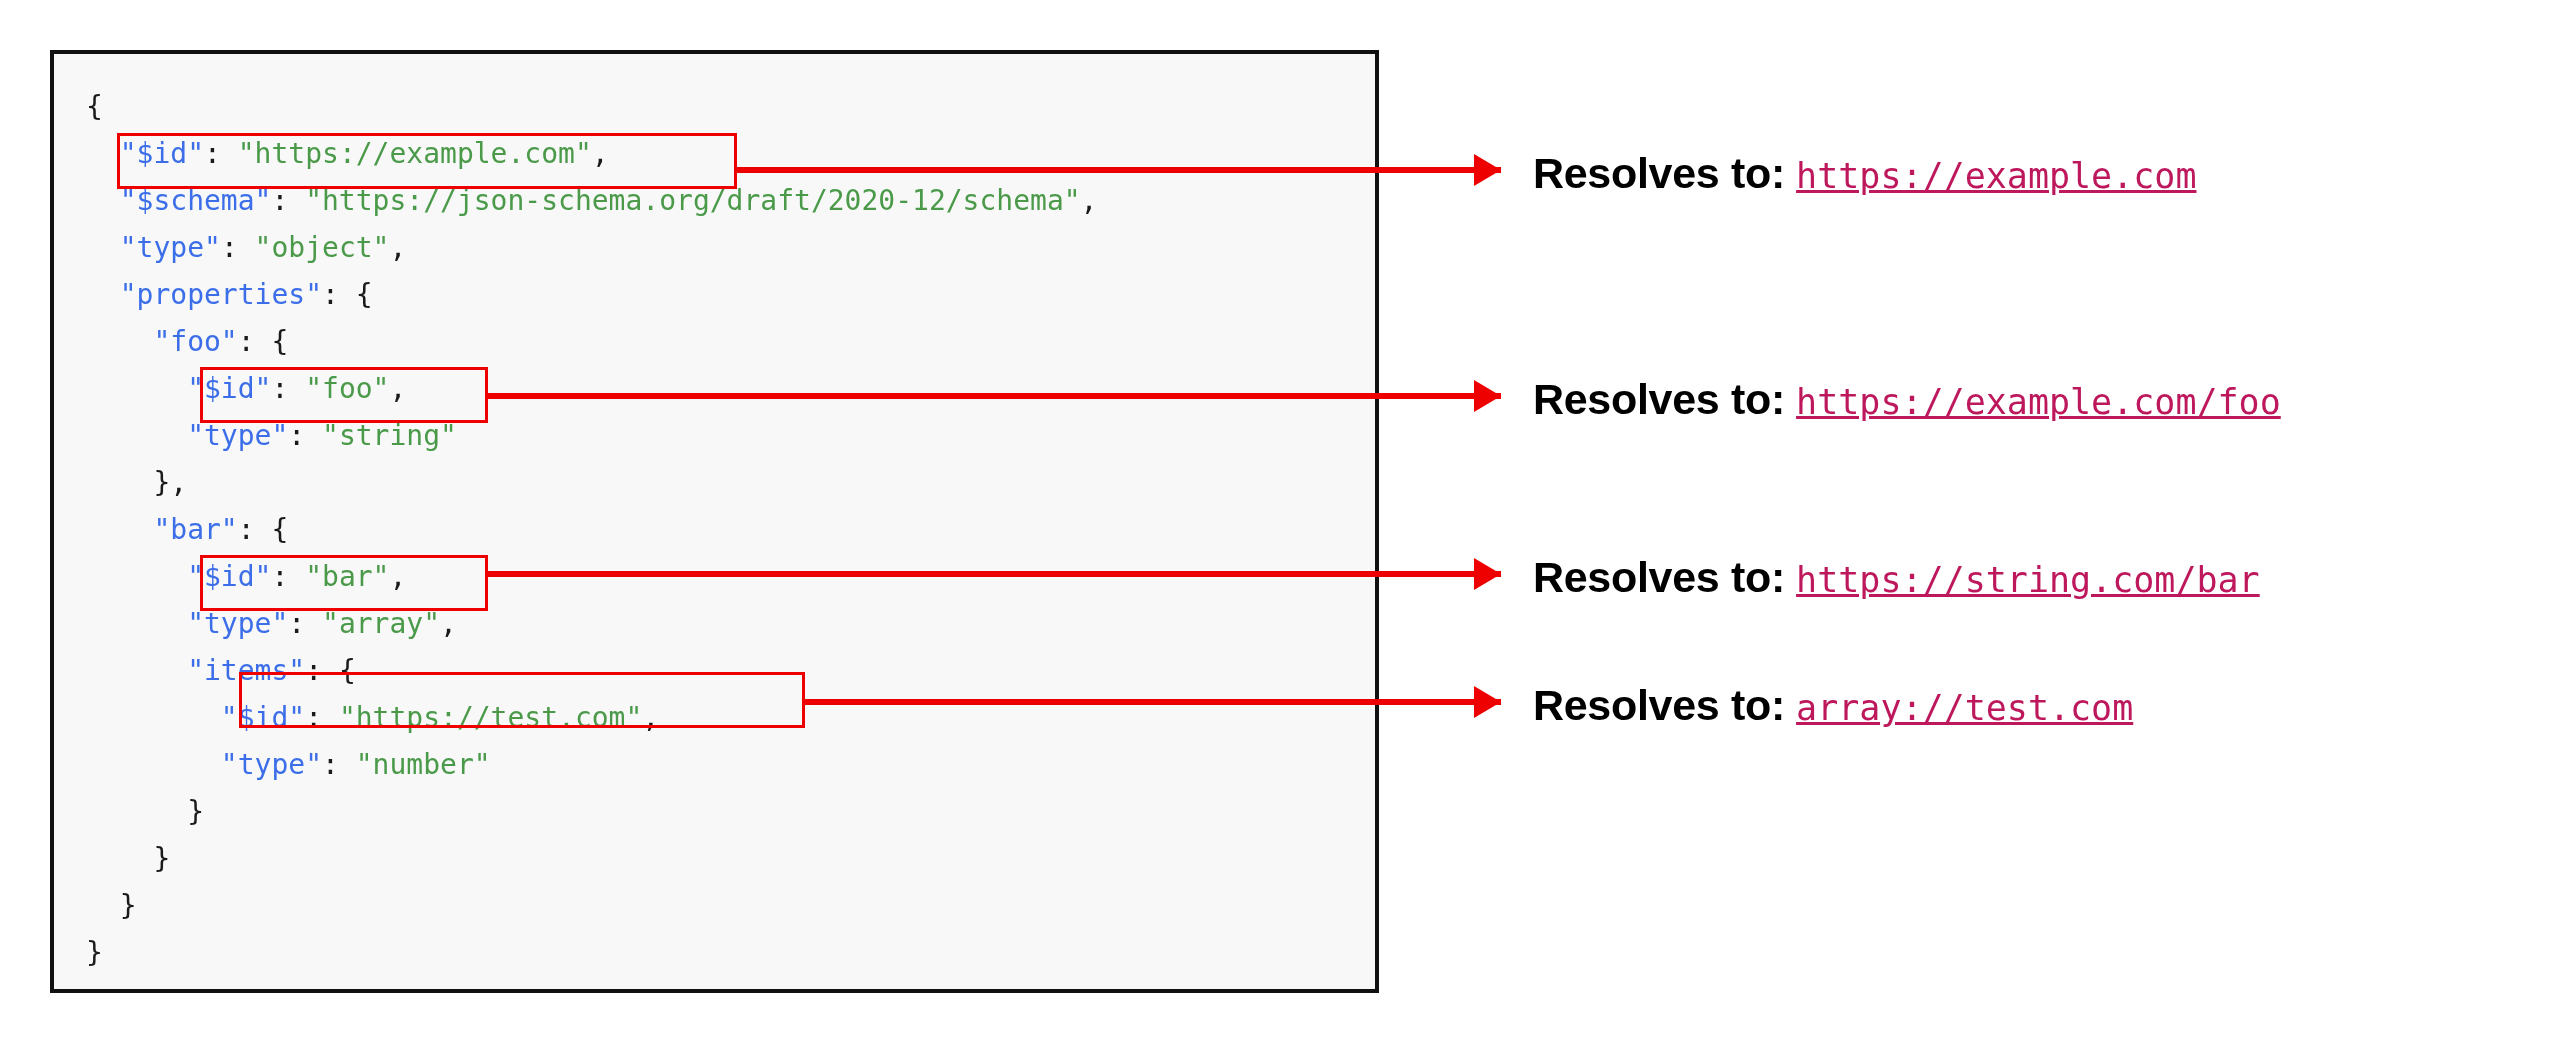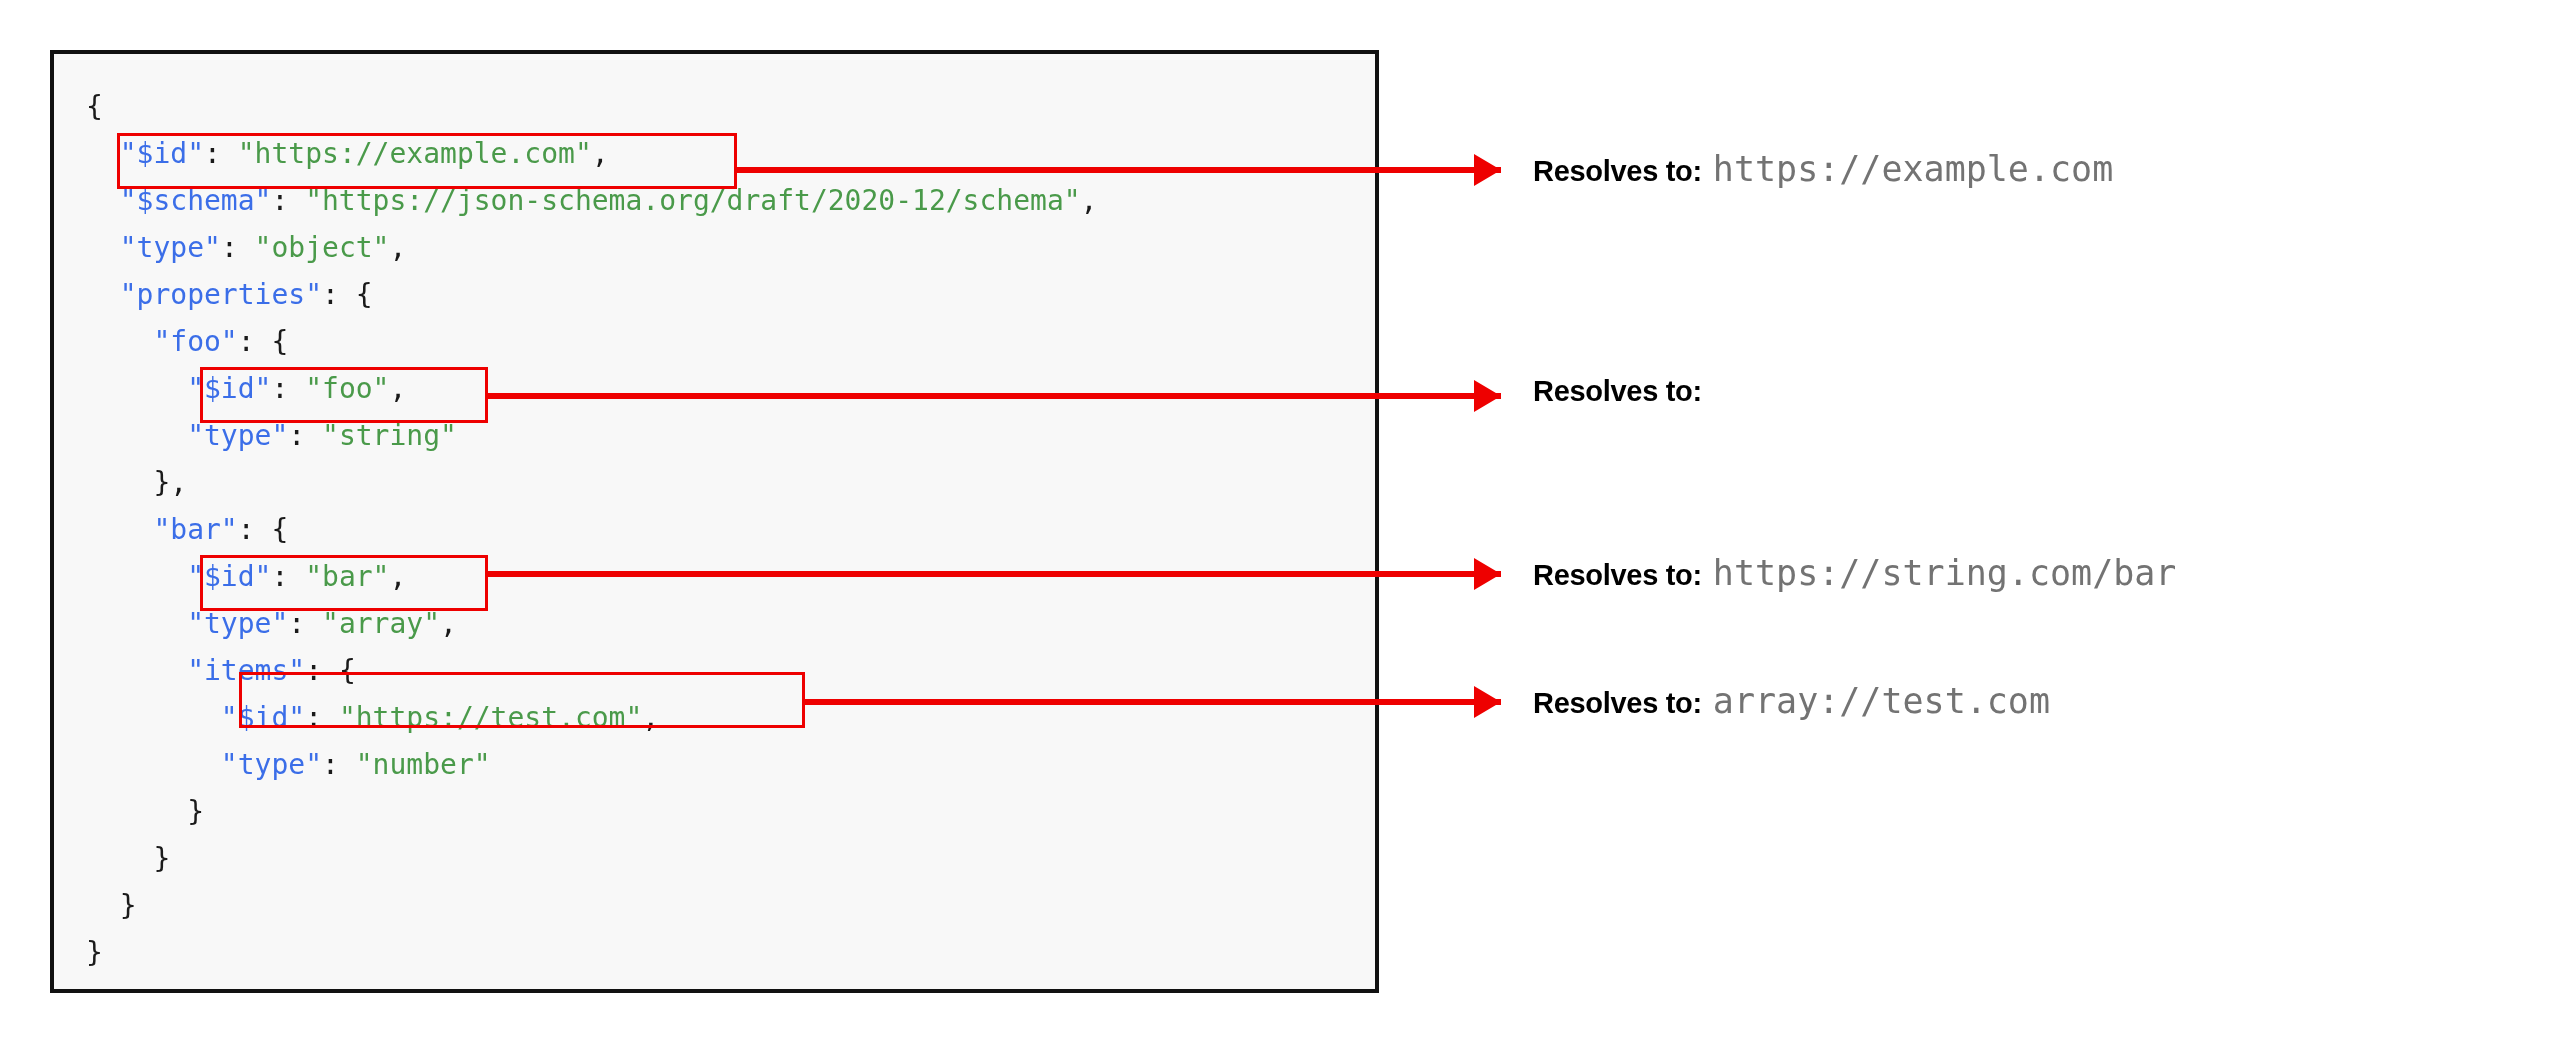--- a/index.html
+++ b/index.html
@@ -75,29 +75,30 @@
   
   .anno {
     position: absolute;
     white-space: nowrap;
     display: flex;
     align-items: baseline;
   }
   .anno-label {
     font-family: "Liberation Sans", sans-serif;
     font-weight: bold;
-    font-size: 29px;
+    font-size: 43px;
     color: #000000;
     letter-spacing: -0.3px;
   }
   .anno-url {
     font-family: "DejaVu Sans Mono", "Liberation Mono", monospace;
     font-size: 35px;
-    color: #737373;
+    color: #be185d;
     margin-left: 11px;
+    text-decoration: underline;
   }
 </style>
 </head>
 <body>
 
 <div id="code-panel">
   <div id="code-listing"><div class="code-line"><span></span><span class="tok-punct">{</span></div><div class="code-line"><span>  </span><span class="tok-key">"$id"</span><span class="tok-punct">: </span><span class="tok-str">"https://example.com"</span><span class="tok-punct">,</span></div><div class="code-line"><span>  </span><span class="tok-key">"$schema"</span><span class="tok-punct">: </span><span class="tok-str">"https://json-schema.org/draft/2020-12/schema"</span><span class="tok-punct">,</span></div><div class="code-line"><span>  </span><span class="tok-key">"type"</span><span class="tok-punct">: </span><span class="tok-str">"object"</span><span class="tok-punct">,</span></div><div class="code-line"><span>  </span><span class="tok-key">"properties"</span><span class="tok-punct">: {</span></div><div class="code-line"><span>    </span><span class="tok-key">"foo"</span><span class="tok-punct">: {</span></div><div class="code-line"><span>      </span><span class="tok-key">"$id"</span><span class="tok-punct">: </span><span class="tok-str">"foo"</span><span class="tok-punct">,</span></div><div class="code-line"><span>      </span><span class="tok-key">"type"</span><span class="tok-punct">: </span><span class="tok-str">"string"</span></div><div class="code-line"><span>    </span><span class="tok-punct">},</span></div><div class="code-line"><span>    </span><span class="tok-key">"bar"</span><span class="tok-punct">: {</span></div><div class="code-line"><span>      </span><span class="tok-key">"$id"</span><span class="tok-punct">: </span><span class="tok-str">"bar"</span><span class="tok-punct">,</span></div><div class="code-line"><span>      </span><span class="tok-key">"type"</span><span class="tok-punct">: </span><span class="tok-str">"array"</span><span class="tok-punct">,</span></div><div class="code-line"><span>      </span><span class="tok-key">"items"</span><span class="tok-punct">: {</span></div><div class="code-line"><span>        </span><span class="tok-key">"$id"</span><span class="tok-punct">: </span><span class="tok-str">"https://test.com"</span><span class="tok-punct">,</span></div><div class="code-line"><span>        </span><span class="tok-key">"type"</span><span class="tok-punct">: </span><span class="tok-str">"number"</span></div><div class="code-line"><span>      </span><span class="tok-punct">}</span></div><div class="code-line"><span>    </span><span class="tok-punct">}</span></div><div class="code-line"><span>  </span><span class="tok-punct">}</span></div><div class="code-line"><span></span><span class="tok-punct">}</span></div></div>
   <div id="highlight-layer">
       <div class="hl-box" style="left: 63px; top: 79px; width: 620px; height: 56px;"></div>
       <div class="hl-box" style="left: 146px; top: 313px; width: 288px; height: 56px;"></div>
@@ -117,20 +118,21 @@
     <div class="arrow-head" style="left: 1474px; top: 686px;"></div>
   </div>
 
 <div id="annotation-layer">
     <div class="anno" style="left: 1533px; top: 149px;">
       <span class="anno-label">Resolves to:</span>
       <span class="anno-url">https://example.com</span>
     </div>
     <div class="anno" style="left: 1533px; top: 375px;">
       <span class="anno-label">Resolves to:</span>
+      <span class="anno-url">https://example.com/foo</span>
     </div>
     <div class="anno" style="left: 1533px; top: 553px;">
       <span class="anno-label">Resolves to:</span>
       <span class="anno-url">https://string.com/bar</span>
     </div>
     <div class="anno" style="left: 1533px; top: 681px;">
       <span class="anno-label">Resolves to:</span>
       <span class="anno-url">array://test.com</span>
     </div>
   </div>

